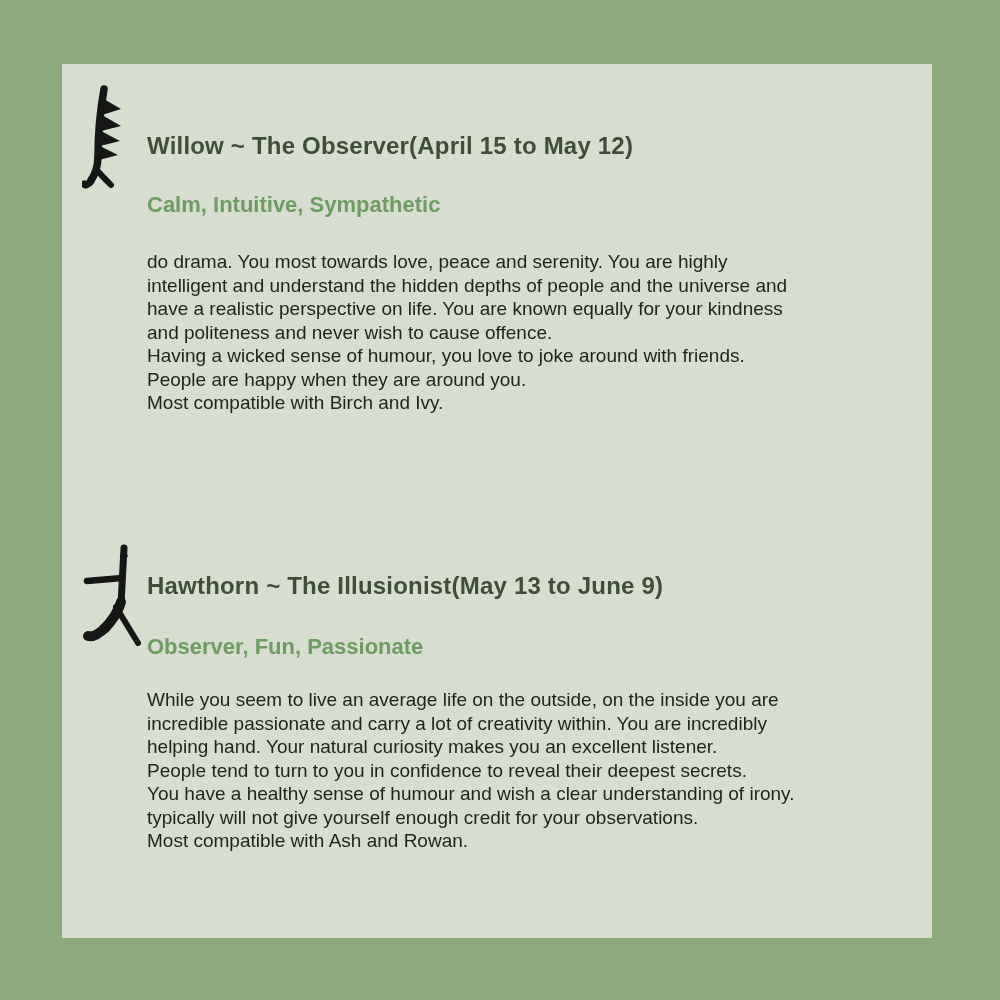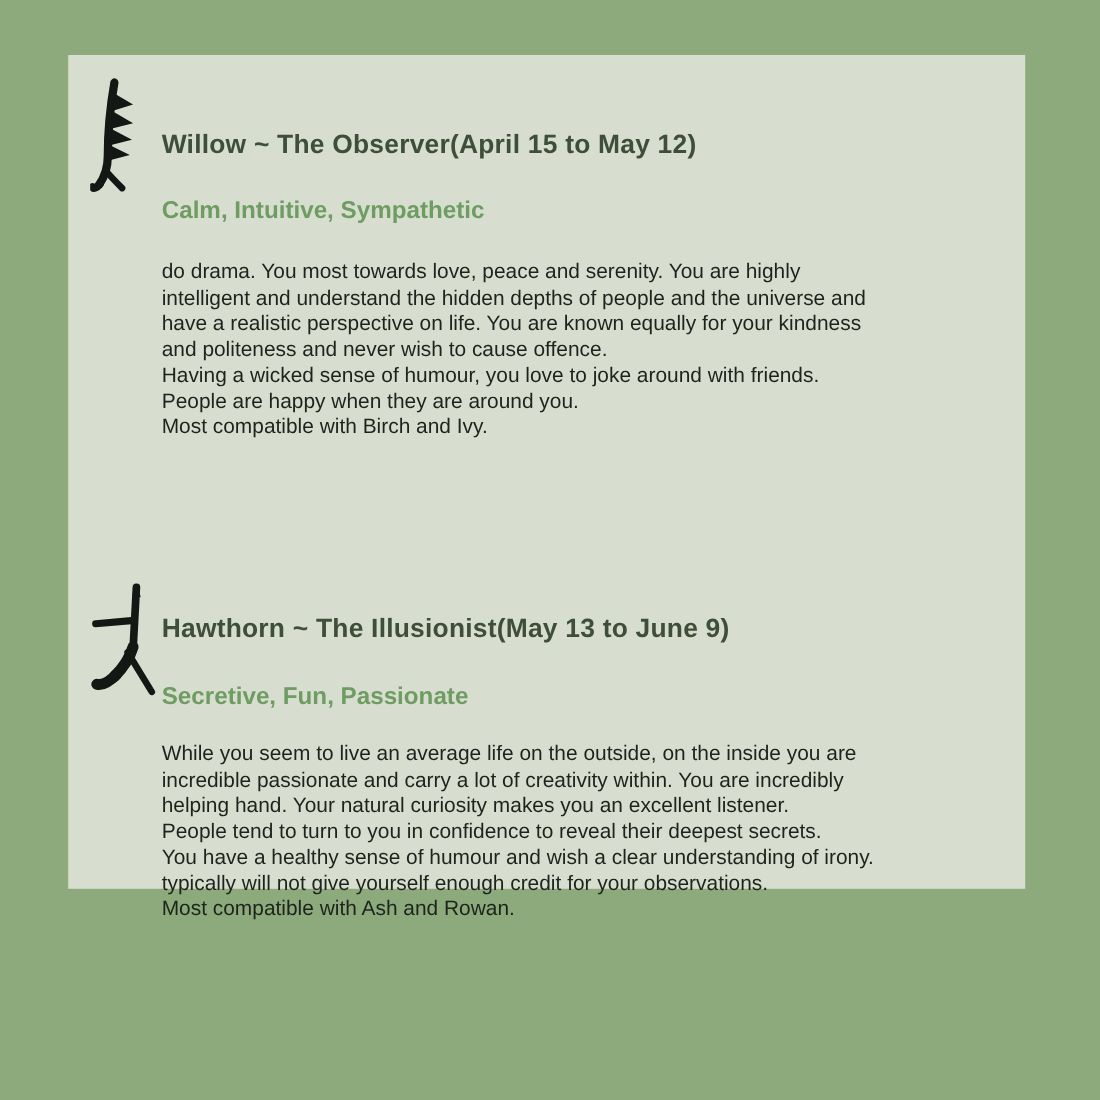--- a/index.html
+++ b/index.html
@@ -10,23 +10,23 @@
     width: 1000px;
     height: 1000px;
     position: relative;
     background: #8caa7c;
     font-family: "Liberation Sans", "DejaVu Sans", sans-serif;
     overflow: hidden;
   }
   .panel {
     position: absolute;
     left: 62px;
-    top: 50px;
+    top: 64px;
     width: 870px;
-    height: 758px;
+    height: 874px;
     background: #d7decf;
   }
   .abs { position: absolute; }
   .section-title {
     font-size: 24px;
     font-weight: bold;
     color: #3e4e38;
     letter-spacing: 0.2px;
     white-space: nowrap;
     line-height: 1.2;
@@ -89,21 +89,21 @@
         <path d="M7 37 L42 34" stroke-width="6.5" stroke-linecap="round"></path>
         <path d="M41 58 C38 68 32 77 24 85" stroke-width="10" stroke-linecap="round"></path>
         <path d="M26 83 Q15 94 8 92" stroke-width="10" stroke-linecap="round"></path>
         <path d="M36 63 L58 99" stroke-width="6" stroke-linecap="round"></path>
       </g>
     </svg>
   </div>
 
   <div class="abs section-title" style="left:85px; top:508px;">Hawthorn ~ The Illusionist(May 13 to June 9)</div>
 
-  <div class="abs section-traits" style="left:85px; top:570px;">Secretive, Fun, Passionate</div>
+  <div class="abs section-traits" style="left:85px; top:570px;">Observer, Fun, Passionate</div>
 
   <div class="abs section-body" style="left:85px; top:624px;">
       <div>While you seem to live an average life on the outside, on the inside you are</div>
       <div>incredible passionate and carry a lot of creativity within. You are incredibly</div>
       <div>helping hand. Your natural curiosity makes you an excellent listener.</div>
       <div>People tend to turn to you in confidence to reveal their deepest secrets.</div>
       <div>You have a healthy sense of humour and wish a clear understanding of irony.</div>
       <div>typically will not give yourself enough credit for your observations.</div>
       <div>Most compatible with Ash and Rowan.</div>
     </div>

